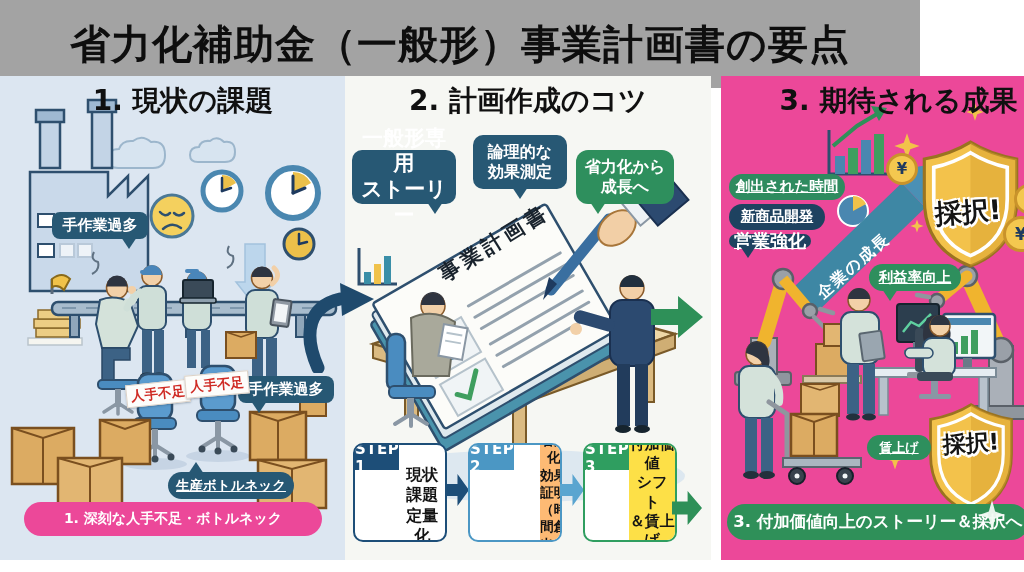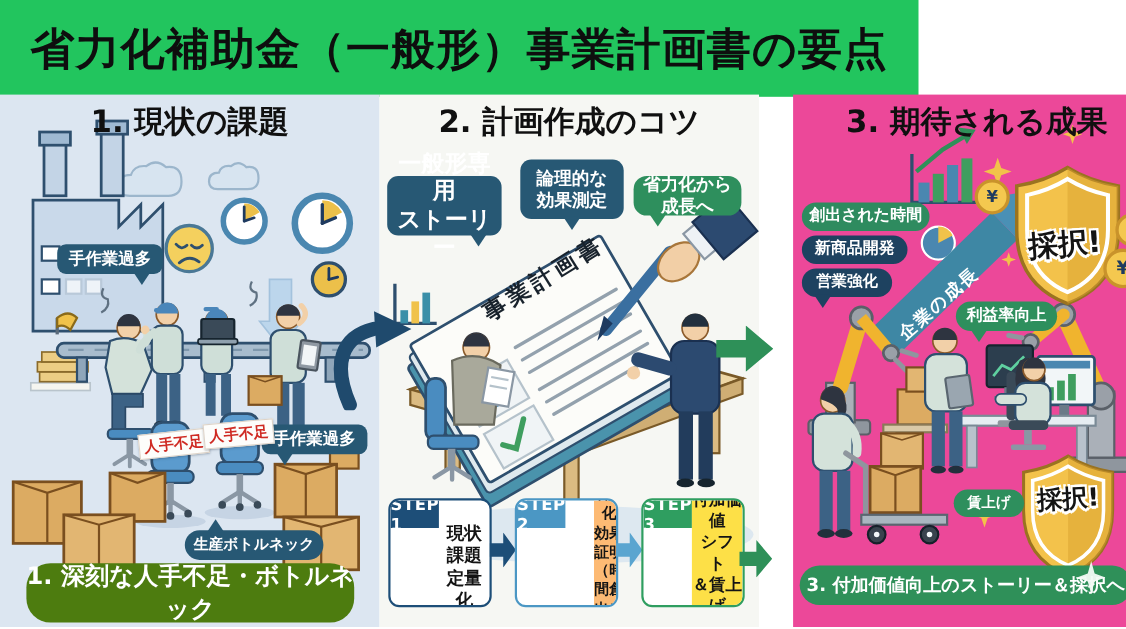--- a/index.html
+++ b/index.html
@@ -1,36 +1,36 @@
 <!DOCTYPE html>
 <html><head>
 <meta charset="utf-8">
 <style>
   html,body{margin:0;padding:0;background:#ffffff;}
   #canvas{position:relative;width:1024px;height:572px;overflow:hidden;
     font-family:"DejaVu Sans","Liberation Sans",sans-serif;background:#fff;}
-  .title-band{position:absolute;left:0;top:0;width:835px;height:88px;background:#22c55e;
+  .title-band{position:absolute;left:0;top:0;width:920px;height:88px;background:#a3a3a3;
     display:flex;align-items:center;justify-content:center;font-size:40px;font-weight:900;
     color:#0e0e0e;letter-spacing:1px;}
-  .col{position:absolute;top:86px;height:484px;}
+  .col{position:absolute;top:76px;height:484px;padding-left:21px;}
   .col1{left:0;width:345px;background:#dce6f1;}
   .col2{left:345px;width:345px;background:#f6f7f3;}
   .col3{left:690px;width:334px;background:#ec4899;margin-left:31px;}
   .col-header{position:absolute;top:6px;left:0;width:100%;text-align:center;
     font-size:28px;font-weight:800;color:#101010;z-index:4;}
   .art{position:absolute;left:0;top:0;z-index:1;}
   .overlay{position:absolute;z-index:5;}
   .pre{white-space:pre-line;}
   
   .bubble{position:absolute;z-index:6;color:#fff;font-weight:700;display:flex;align-items:center;
     justify-content:center;text-align:center;border-radius:10px;line-height:1.22;}
   .bubble.navy{background:#275874;}
   .bubble.deep{background:#1e4260;}
   .bubble.green{background:#2e8f5d;}
-  .pillr{border-radius:999px;}
+  .pillr{border-radius:999px;text-decoration:underline;}
   .bubble::after{content:none;}
   .tail-b::after,.tail-br::after,.tail-bl::after{content:"";position:absolute;bottom:-10px;
     border:8px solid transparent;border-bottom:none;border-top-width:12px;border-top-style:solid;}
   .tail-b::after{left:50%;margin-left:-8px;}
   .tail-br::after{left:72%;}
   .tail-bl::after{left:14%;}
   .navy.tail-b::after,.navy.tail-br::after,.navy.tail-bl::after{border-top-color:#275874;}
   .deep.tail-b::after,.deep.tail-br::after,.deep.tail-bl::after{border-top-color:#1e4260;}
   .green.tail-b::after,.green.tail-br::after,.green.tail-bl::after{border-top-color:#2e8f5d;}
   .tail-tl::after{content:"";position:absolute;top:-10px;left:16%;border:8px solid transparent;
@@ -238,21 +238,21 @@
       </div>
     <div class="shortage" style="left:126px;top:306px;transform:rotate(-6deg);">
         <span>人手不足</span>
       </div>
     <div class="shortage" style="left:185px;top:297px;transform:rotate(-5deg);">
         <span>人手不足</span>
       </div>
     <div class="bubble navy pillr tail-tl" style="left:168px;top:396px;width:126px;height:27px;font-size:13.5px;">
         <span>生産ボトルネック</span>
       </div>
-    <div class="banner" style="left:24px;top:426px;width:298px;height:54px;background:#4d7c0f;font-size:22px;">
+    <div class="banner" style="left:24px;top:426px;width:298px;height:34px;background:#ec4899;font-size:14px;">
         <span>1. 深刻な人手不足・ボトルネック</span>
       </div>
   </div>
 
   <div class="col col2">
     <div class="col-header">2. 計画作成のコツ</div>
 
     <svg class="art" width="345" height="484" viewBox="0 0 345 484">
       <ellipse cx="180" cy="400" rx="160" ry="26" fill="#dde8f0"></ellipse>
 
@@ -335,21 +335,21 @@
     </svg>
 
     <div class="bubble navy tail-br" style="left:7px;top:74px;width:104px;height:54px;font-size:21px;">
       <span class="pre">一般形専用
 ストーリー</span>
       </div>
     <div class="bubble navy tail-b" style="left:128px;top:59px;width:94px;height:54px;font-size:16px;">
       <span class="pre">論理的な
 効果測定</span>
       </div>
-    <div class="bubble green tail-bl" style="left:231px;top:74px;width:98px;height:36px;font-size:16px;border-radius:12px;">
+    <div class="bubble green tail-bl" style="left:231px;top:74px;width:98px;height:54px;font-size:16px;border-radius:12px;">
       <span class="pre">省力化から
 成長へ</span>
       </div>
 
     <div class="doc-title">事業計画書</div>
 
     <div class="step" style="left:8px;top:367px;border:2.5px solid #1d4e78;">
       <div class="step-head" style="background:#1d4e78;">STEP 1</div>
       <div class="step-body pre" style="font-size:16px;margin-top:26px;">現状課題
 定量化</div>
@@ -517,21 +517,21 @@
         <path transform="translate(196,150) scale(0.6)" d="M0,-11 L2.8,-2.8 L11,0 L2.8,2.8 L0,11 L-2.8,2.8 L-11,0 L-2.8,-2.8 Z"></path>
       </g>
     </svg>
 
     <div class="bubble green pillr" style="left:8px;top:98px;width:116px;height:26px;font-size:14.5px;background:#2e8b5f;">
         <span>創出された時間</span>
       </div>
     <div class="bubble deep pillr" style="left:8px;top:128px;width:96px;height:26px;font-size:14.5px;">
         <span>新商品開発</span>
       </div>
-    <div class="bubble deep pillr tail-bl" style="left:8px;top:158px;width:82px;height:26px;font-size:14px;">
+    <div class="bubble deep pillr tail-bl" style="left:8px;top:158px;width:82px;height:14px;font-size:18px;">
         <span>営業強化</span>
       </div>
 
     <div class="arrow-label" style="left:80px;top:226px;width:140px;">企業の成長</div>
 
     <div class="bubble green pillr tail-bl" style="left:148px;top:188px;width:92px;height:27px;font-size:14.5px;">
         <span>利益率向上</span>
       </div>
 
     <div class="bubble green pillr" style="left:146px;top:359px;width:64px;height:25px;font-size:13px;">

